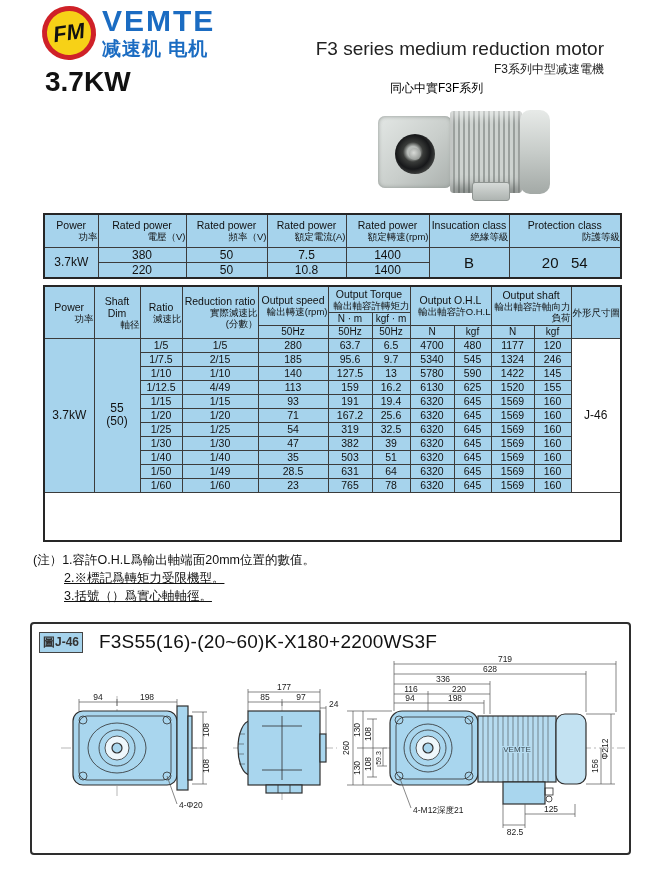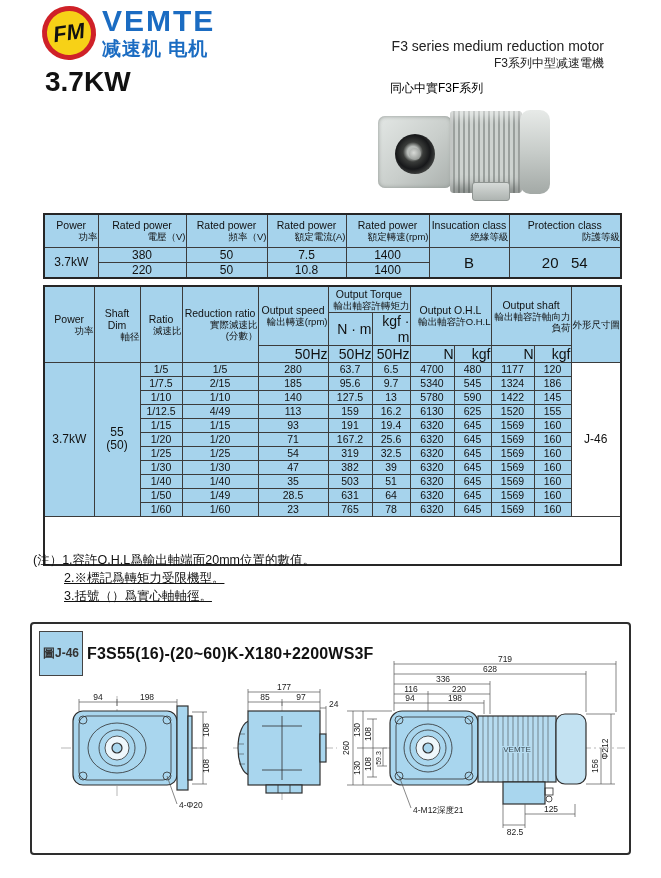--- a/index.html
+++ b/index.html
@@ -8,21 +8,21 @@
 
   
   .brand-row { position:absolute; left:42px; top:6px; display:flex; align-items:flex-start; }
   .logo-badge { width:54px; height:54px; border-radius:50%; background:#f7d117; border:5px solid #cf2128;
                 display:flex; align-items:center; justify-content:center; transform:rotate(-8deg); }
   .logo-badge span { font-weight:bold; font-style:italic; font-size:22px; color:#111; }
   .brand-text { margin-left:6px; }
   .brand-name { font-size:30px; font-weight:bold; color:#1b6cc2; letter-spacing:2px; line-height:30px; }
   .brand-sub  { font-size:19px; font-weight:bold; color:#1b6cc2; letter-spacing:1px; }
   .series-titles { position:absolute; right:57px; top:38px; text-align:right; }
-  .series-title-en { font-size:14px; color:#222; }
+  .series-title-en { font-size:19px; color:#222; }
   .series-title-zh { font-size:12px; color:#222; margin-top:1px; }
   .power-title { position:absolute; left:45px; top:66px; font-size:28px; font-weight:bold; color:#111; }
   .series-note { position:absolute; left:390px; top:80px; font-size:12px; color:#000000; }
 
   
   .motor-photo { position:absolute; left:378px; top:110px; width:172px; height:92px; }
   .mp-gearbox { position:absolute; left:0; top:6px; width:74px; height:72px; border-radius:7px;
                 background:linear-gradient(135deg,#e3e7e5 0%,#c9cecb 55%,#aab0ad 100%); box-shadow:inset 0 0 4px #8d938f; }
   .mp-bore { position:absolute; left:17px; top:24px; width:40px; height:40px; border-radius:50%;
              background:radial-gradient(circle at 45% 45%, #b9bdba 0 18%, #3a3c3a 32%, #17181a 55%, #454745 75%, #6a6e6b 100%); }
@@ -38,36 +38,36 @@
   
   table { border-collapse:collapse; table-layout:fixed; position:absolute; }
   th, td { border:1px solid #3b3b3b; background:#a6d3ec; text-align:center; vertical-align:middle; padding:0; font-weight:normal; color:#111; }
   .t1 { left:43px; top:213px; width:577px; border:2px solid #262626; }
   .t2 { left:43px; top:285px; width:577px; border:2px solid #262626; }
   .en { font-size:10.5px; line-height:12px; }
   .zh { font-size:9.5px;  line-height:11px;text-align:right; }
   .t1 th { height:33px; }
   .t1 td { font-size:12px; height:15px; }
   .t2 thead tr.rowA th { height:26px; }
-  .t2 thead tr.rowB th, .t2 thead tr.rowC th { font-size:14px; height:13px;text-align:right; }
+  .t2 thead tr.rowB th, .t2 thead tr.rowC th { font-size:10px; height:13px; }
   .t2 td { font-size:10.5px; height:13px; line-height:13px; }
   .t2 td.side { font-size:12px; }
   td.white { background:#ffffff; }
   tr.empty td { background:#ffffff; height:49px; }
   .pre { white-space:pre; }
 
   
   .notes { position:absolute; left:33px; top:551px; font-size:12.5px; line-height:18px; color:#111; }
   .notes .ind { padding-left:31px;text-decoration:underline; }
 
   
   .draw-box { position:absolute; left:30px; top:622px; width:601px; height:233px; border:2px solid #2e2e2e; border-radius:4px; background:#fff; }
   .draw-title { position:absolute; left:7px; top:7px; display:flex; align-items:center; }
-  .draw-ref { background:#a6d3ec; border:1px solid #444; color:#333; font-size:12px; font-weight:bold; padding:13px 3px; }
-  .draw-model { font-size:16px; font-weight:bold; color:#111; margin-left:4px; letter-spacing:0.2px; }
+  .draw-ref { background:#a6d3ec; border:1px solid #444; color:#333; font-size:12px; font-weight:bold; padding:1px 3px; }
+  .draw-model { font-size:19px; font-weight:normal; color:#111; margin-left:16px; letter-spacing:0.2px; }
   svg .body-fill { fill:#a9d6ee; stroke:#2f2f2f; stroke-width:1.2; }
   svg .cap-fill  { fill:#c3e2f2; stroke:#2f2f2f; stroke-width:1.2; }
   svg .thin { fill:none; stroke:#2f2f2f; stroke-width:0.8; }
   svg .fin  { stroke:#2f2f2f; stroke-width:0.5; }
   svg .dimline { stroke:#555; stroke-width:0.7; fill:none; }
   svg .cl { stroke:#888; stroke-width:0.6; stroke-dasharray:10 3 2 3; }
   svg .dim { font-family:"Liberation Sans", sans-serif; font-size:8.5px; fill:#222; }
   svg .dimsm { font-family:"Liberation Sans", sans-serif; font-size:7px; fill:#222; }
   svg .hub { fill:#eef7fc; stroke:#2f2f2f; stroke-width:0.8; }
 </style>
@@ -248,21 +248,21 @@
       </tr>
       <tr>
           <td>1/7.5</td>
           <td>2/15</td>
           <td>185</td>
           <td>95.6</td>
           <td>9.7</td>
           <td>5340</td>
           <td>545</td>
           <td>1324</td>
-          <td>186</td>
+          <td>246</td>
         </tr>
       <tr>
           <td>1/10</td>
           <td>1/10</td>
           <td>140</td>
           <td>127.5</td>
           <td>13</td>
           <td>5780</td>
           <td>590</td>
           <td>1422</td>

